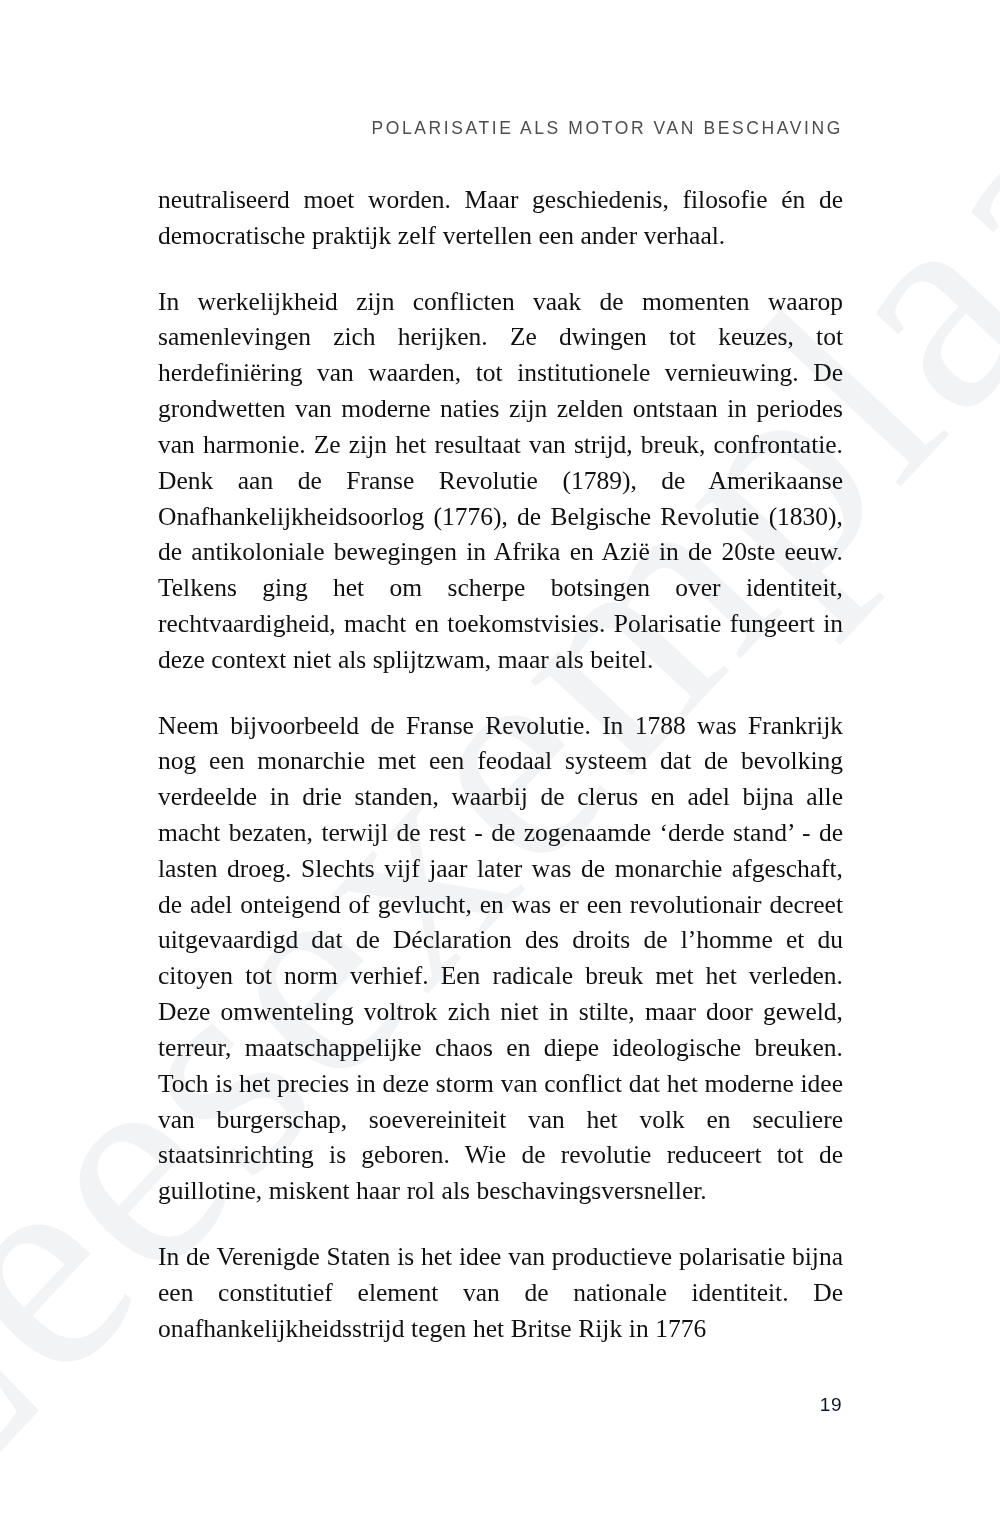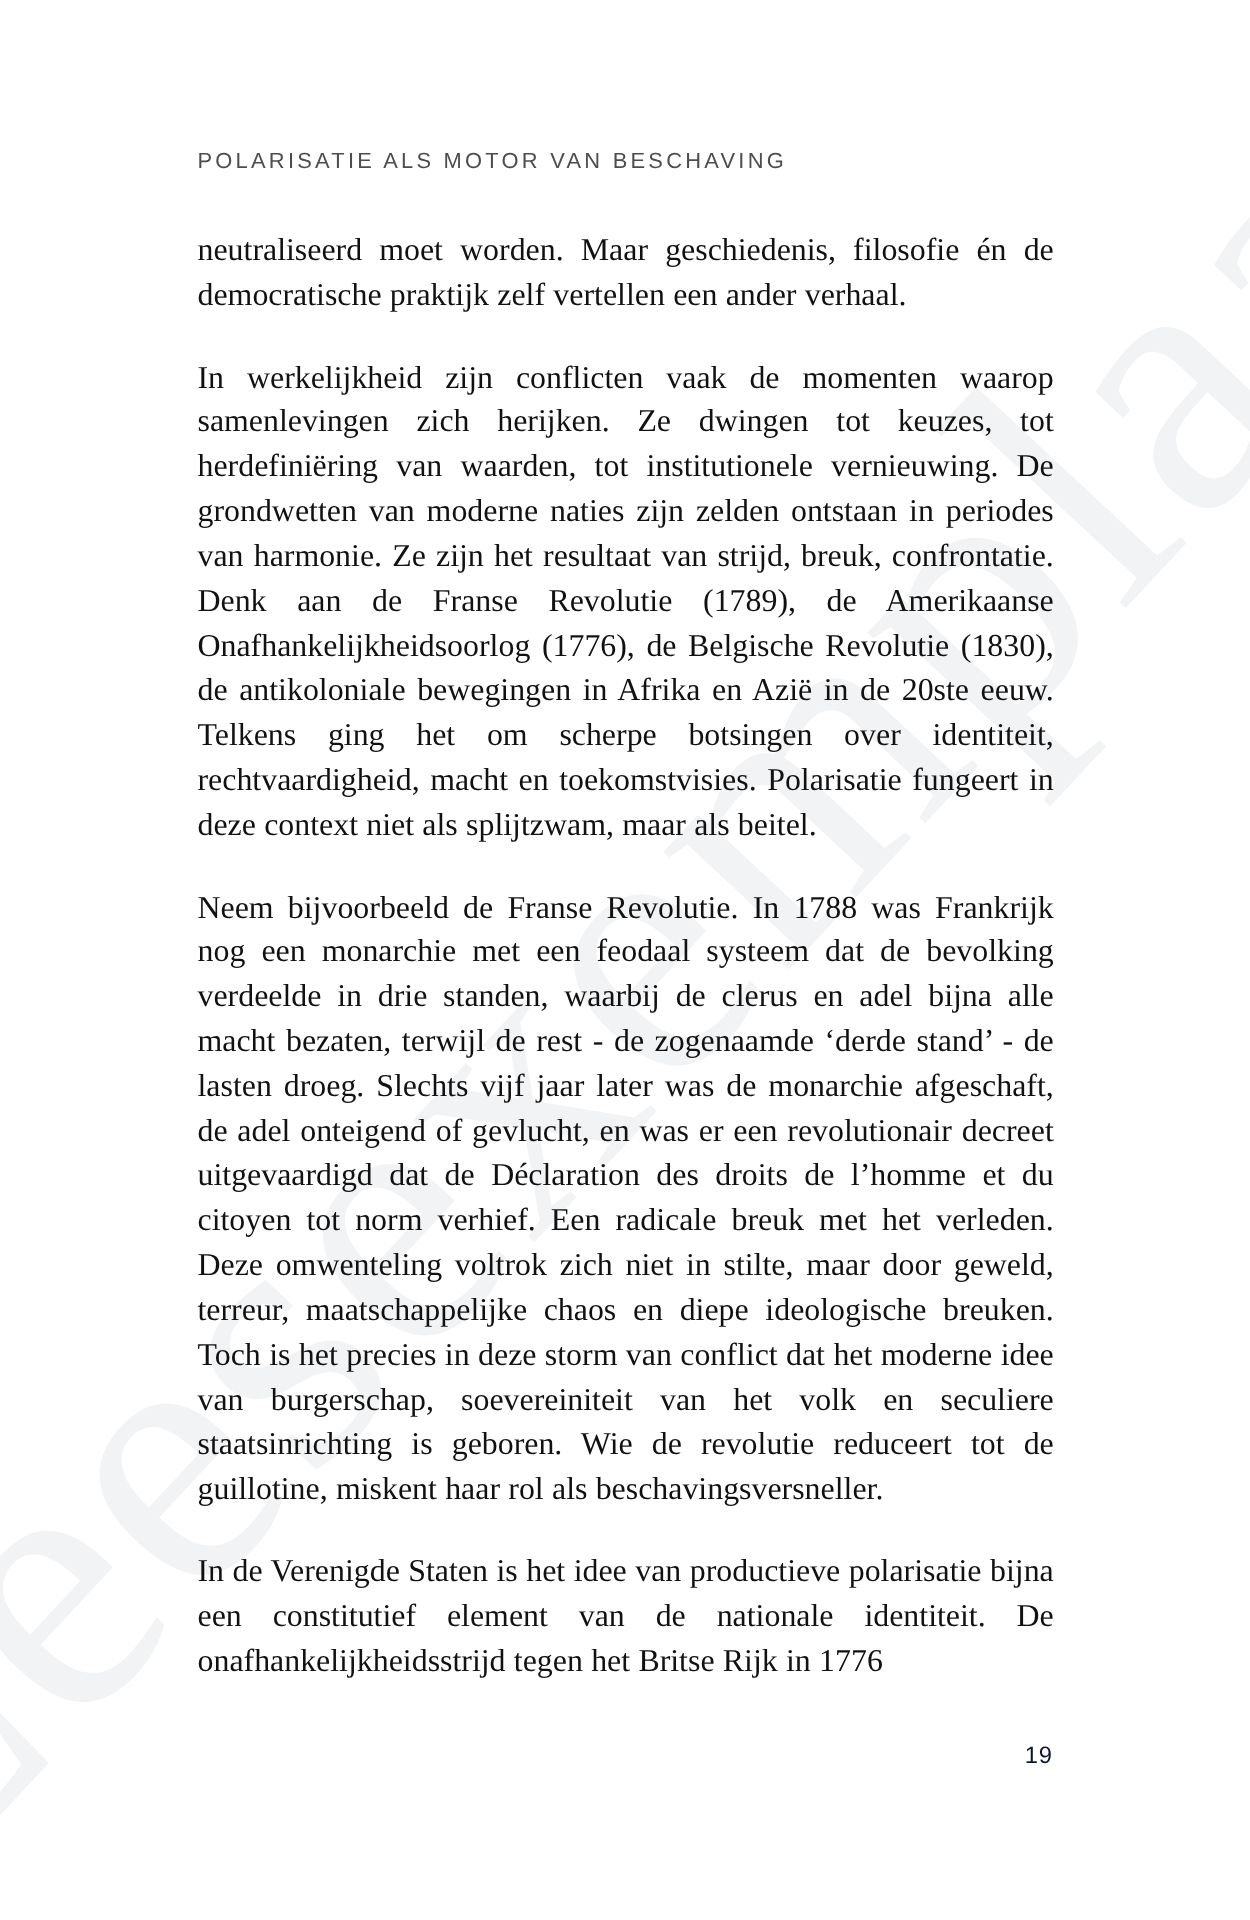--- a/index.html
+++ b/index.html
@@ -43,20 +43,21 @@
     position: absolute;
     inset: 0;
     z-index: 1;
   }
 
   #running-head {
     position: absolute;
     left: 158px;
     top: 118px;
     width: 685px;
+    text-align: right;
     font-family: "Liberation Sans", sans-serif;
     font-size: 17.5px;
     letter-spacing: 2.6px;
     color: #4d4d4d;
     font-weight: 400;
     white-space: nowrap;
   }
 
   #body-column {
     position: absolute;

